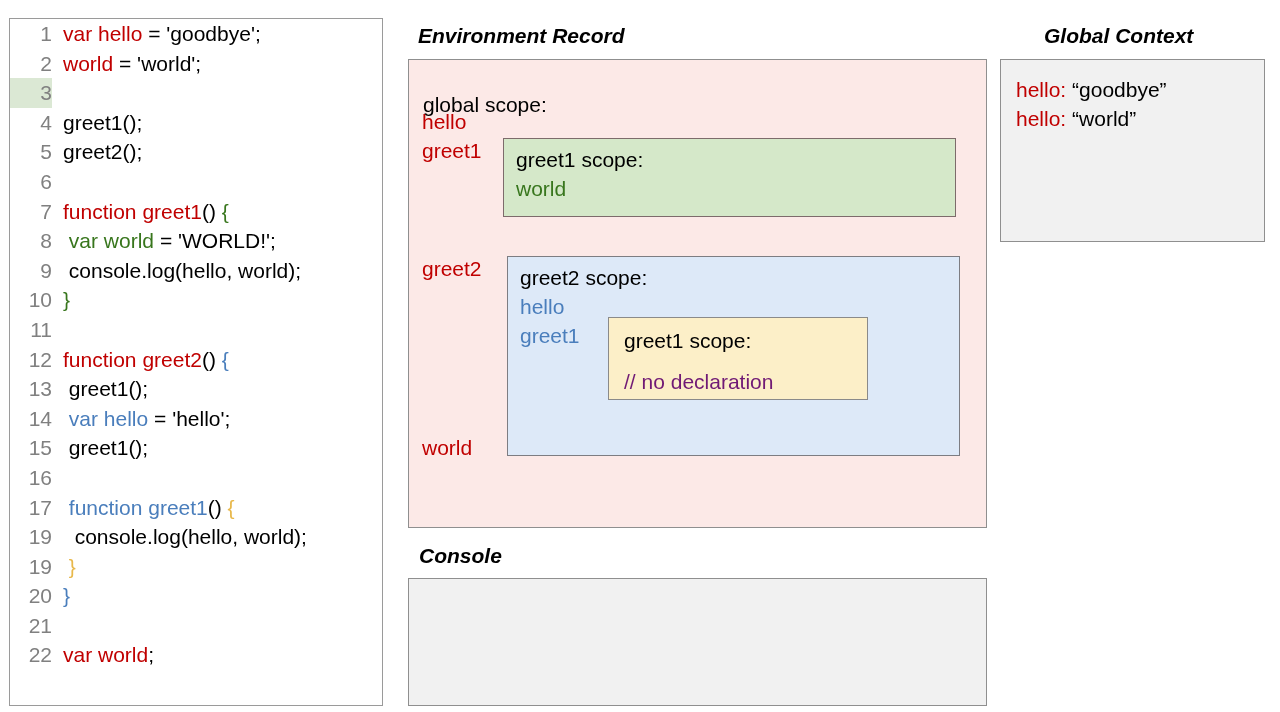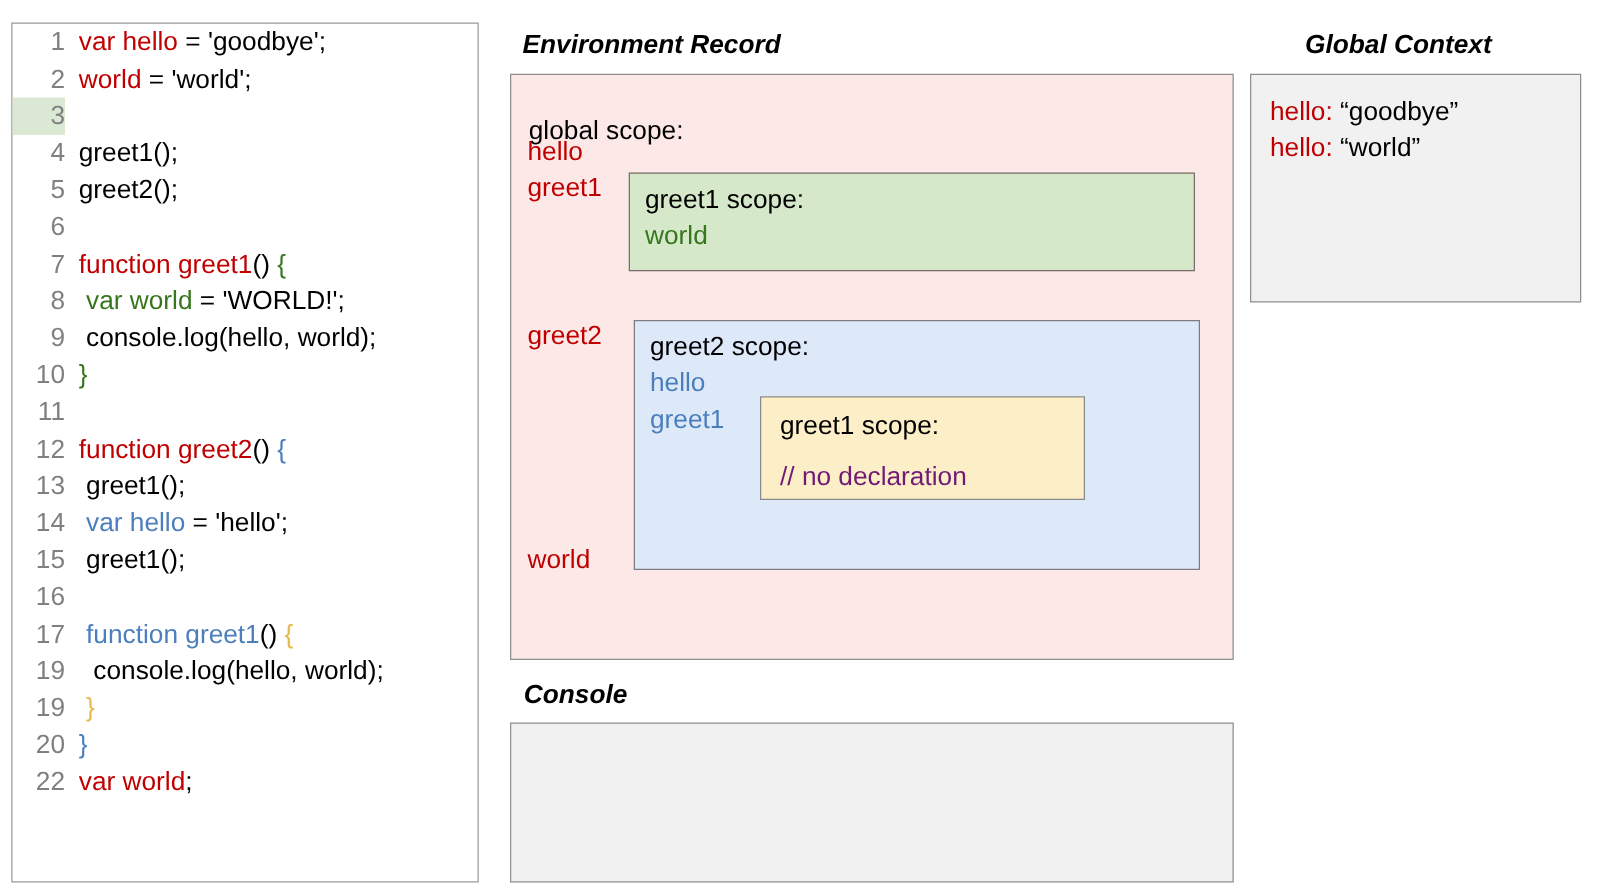--- a/index.html
+++ b/index.html
@@ -189,20 +189,21 @@
     <div class="code-line"><span class="ln">11</span><span class="code-text"><span class="tok-black"></span></span></div>
     <div class="code-line"><span class="ln">12</span><span class="code-text"><span class="tok-red">function greet2</span><span class="tok-black">() </span><span class="tok-blue">{</span></span></div>
     <div class="code-line"><span class="ln">13</span><span class="code-text"><span class="tok-black"> greet1();</span></span></div>
     <div class="code-line"><span class="ln">14</span><span class="code-text"><span class="tok-black"> </span><span class="tok-blue">var hello</span><span class="tok-black"> = 'hello';</span></span></div>
     <div class="code-line"><span class="ln">15</span><span class="code-text"><span class="tok-black"> greet1();</span></span></div>
     <div class="code-line"><span class="ln">16</span><span class="code-text"><span class="tok-black"></span></span></div>
     <div class="code-line"><span class="ln">17</span><span class="code-text"><span class="tok-black"> </span><span class="tok-blue">function greet1</span><span class="tok-black">() </span><span class="tok-amber">{</span></span></div>
     <div class="code-line"><span class="ln">19</span><span class="code-text"><span class="tok-black">  console.log(hello, world);</span></span></div>
     <div class="code-line"><span class="ln">19</span><span class="code-text"><span class="tok-black"> </span><span class="tok-amber">}</span></span></div>
     <div class="code-line"><span class="ln">20</span><span class="code-text"><span class="tok-blue">}</span></span></div>
+    <div class="code-line"><span class="ln">21</span><span class="code-text"><span class="tok-black"></span></span></div>
     <div class="code-line"><span class="ln">22</span><span class="code-text"><span class="tok-red">var world</span><span class="tok-black">;</span></span></div>
   </div>
 
 <div class="section-title" id="env-title">Environment Record</div>
 
 <div id="env-record">
 
   <div class="scope-label scope-head" id="env-global-head">global scope:</div>
 
   <div class="scope-label" id="env-var-hello">hello</div>

